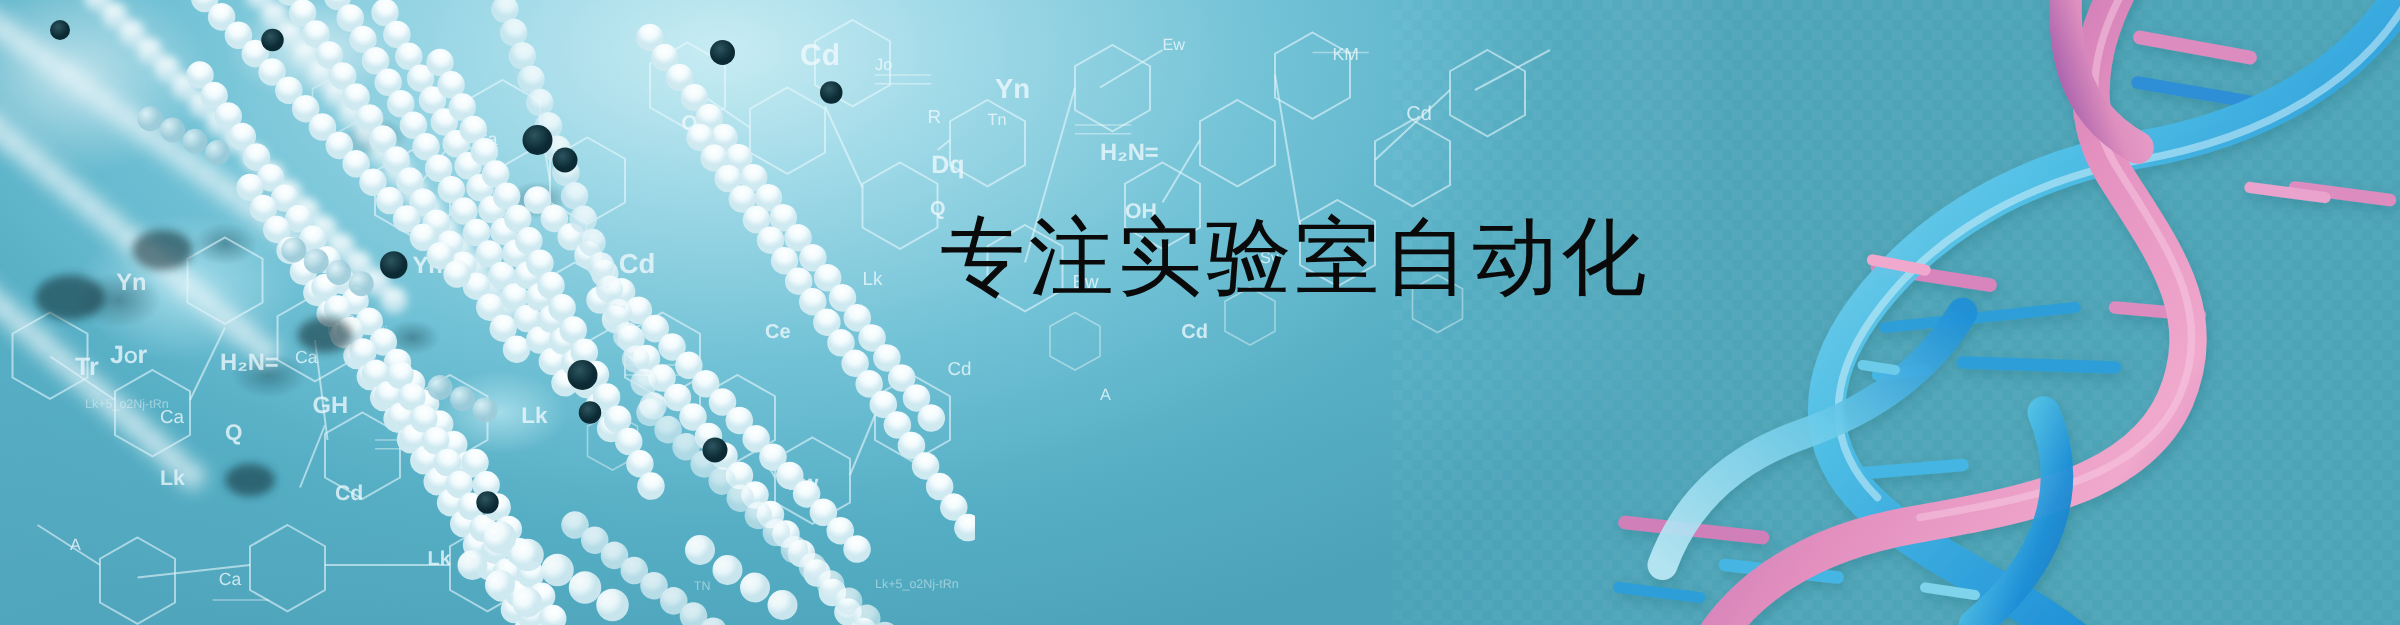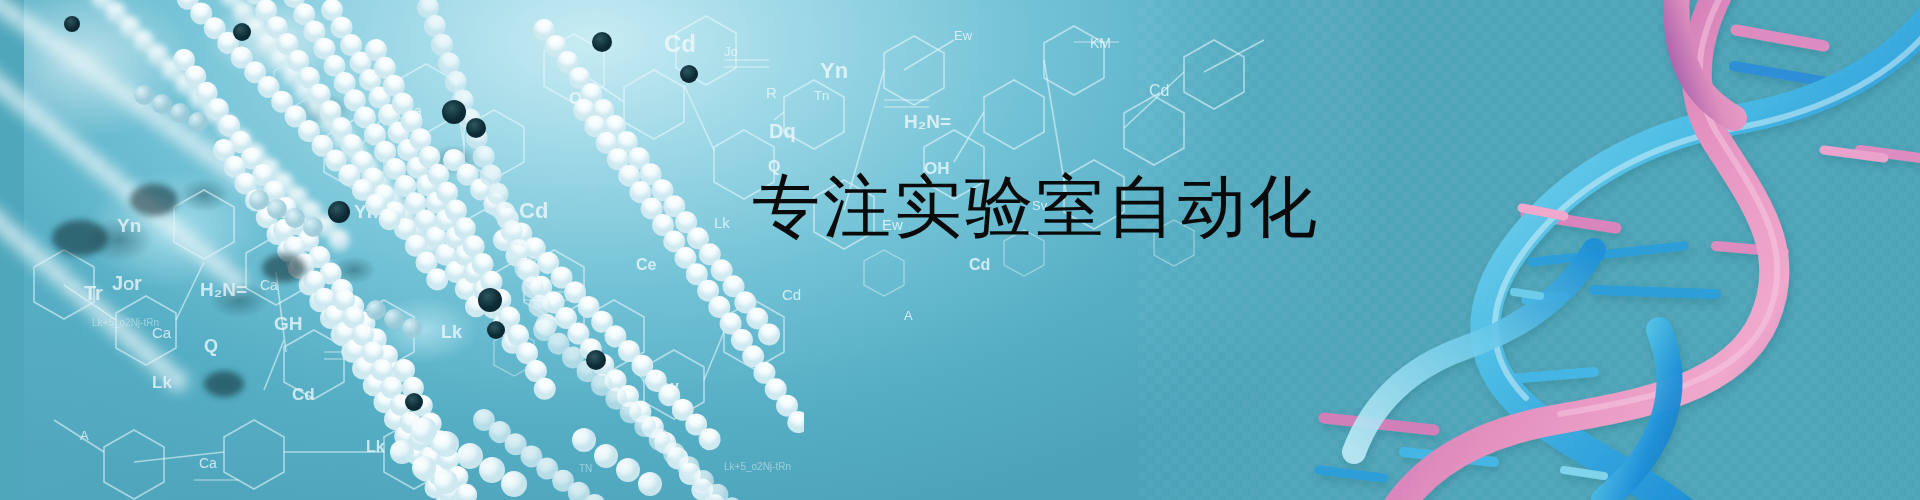--- a/index.html
+++ b/index.html
@@ -2,21 +2,21 @@
 <html><head>
 <meta charset="utf-8">
 <style>
   * { margin:0; padding:0; box-sizing:border-box; }
   html,body { background:#2a3136; }
   .banner{
     position:relative; width:1920px; height:500px; overflow:hidden;
     font-family:"Liberation Sans","DejaVu Sans",sans-serif;
     background:#4FA7BC;
   }
-  .layer{ position:absolute; inset:0;margin-left:24px; }
+  .layer{ position:absolute; inset:0; }
 
   
   .bg-base{
     background:
       radial-gradient(ellipse 1100px 620px at 30% 8%, #c8ecf3 0%, #9fd9e7 18%, #72c2d6 40%, #55aec4 62%, rgba(79,167,188,0) 82%),
       radial-gradient(ellipse 900px 500px at 62% 0%, rgba(214,244,249,.75) 0%, rgba(150,217,233,.35) 40%, rgba(79,167,188,0) 72%),
       linear-gradient(160deg,#69b8cc 0%, #54a9c0 30%, #4da3ba 55%, #4ba2b9 75%, #4ea6bc 100%);
   }
   .bg-tealright{
     background:linear-gradient(90deg, rgba(79,167,188,0) 58%, #4fa5b8 72%, #4da4b7 100%);

